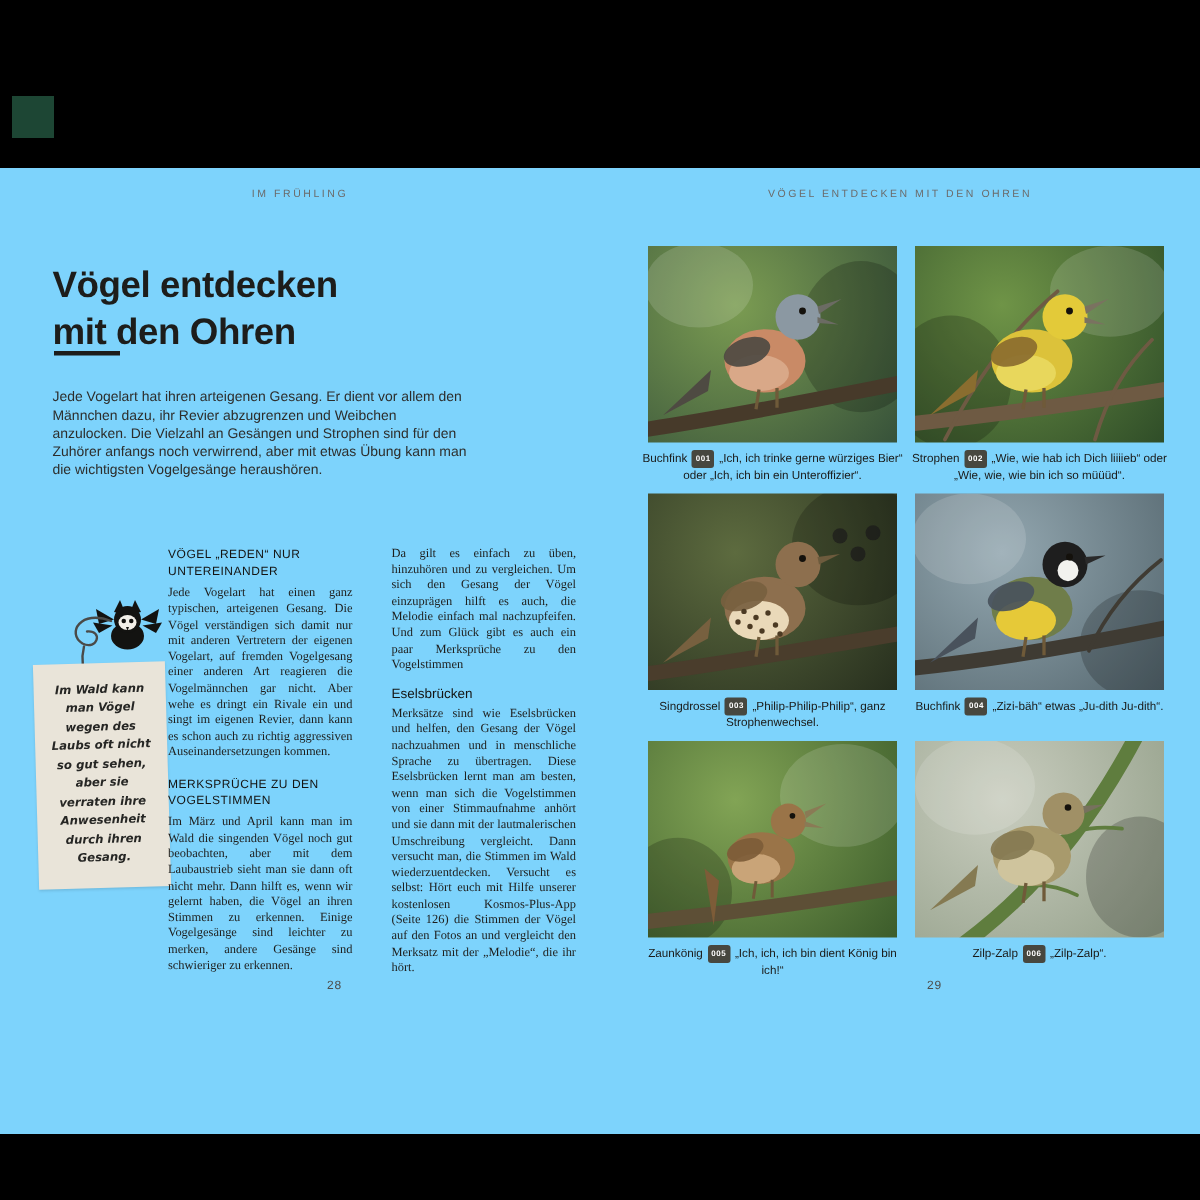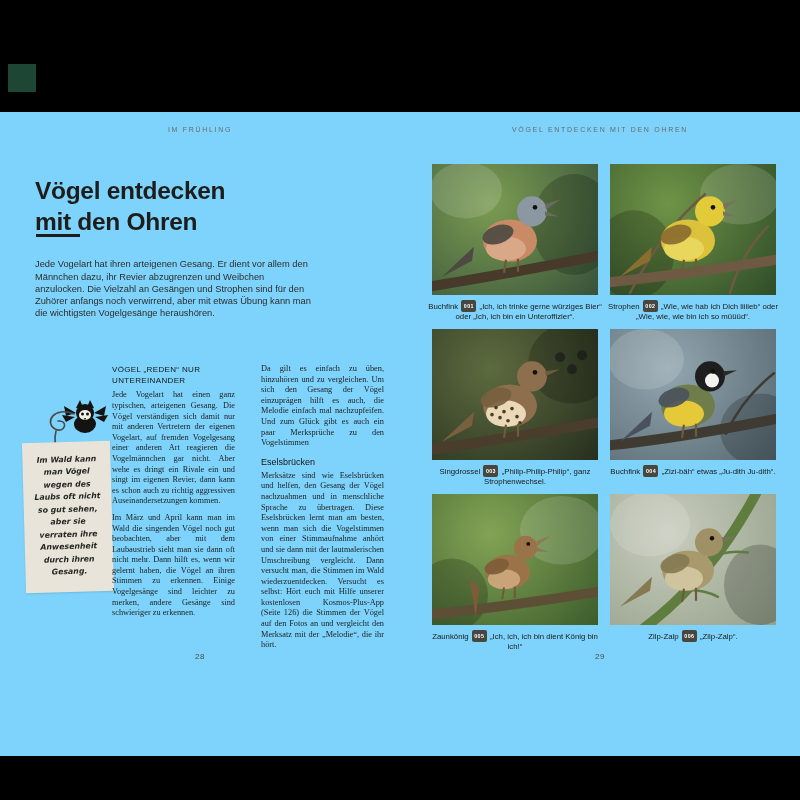--- a/index.html
+++ b/index.html
@@ -57,21 +57,21 @@
     font-family:"Liberation Serif","DejaVu Serif",serif;
     font-size:8.3px;line-height:10.6px;text-align:justify;
     color:#1e1e1c;margin:0 0 6px;hyphens:auto;
   }
   .sub-heading{
     font-size:9px;font-weight:400;color:#141412;margin:8px 0 4px;
   }
 
   .page-number{
     position:absolute;top:540px;width:400px;text-align:center;
-    font-size:8px;color:#4c4c4a;letter-spacing:.5px;
+    font-size:8px;color:#4c4c4a;letter-spacing:.5px;padding-left:23px;
   }
   .page-number.left{left:0;}
   .page-number.right{left:400px;}
 
   .photo-grid{
     position:absolute;left:432px;top:52px;width:344px;
     display:grid;grid-template-columns:166px 166px;column-gap:12px;row-gap:1px;
     grid-auto-rows:164px;
   }
   .photo-card{width:166px;}
@@ -143,20 +143,21 @@
     <path d="M32,6 C12,-2 2,14 13,21 C23,26 27,12 16,13"></path>
     <path d="M14,23 C12,31 13,39 17,46"></path>
     <polygon points="13.5,44 21,43 17.5,52"></polygon>
   </svg>
 
   <div class="margin-note">Im Wald kann man Vögel wegen des Laubs oft nicht so gut sehen, aber sie verraten ihre Anwesenheit durch ihren Gesang.</div>
 
   <div class="col one">
     <h3 class="col-heading">VÖGEL „REDEN“ NUR UNTEREINANDER</h3>
     <p class="body-para">Jede Vogelart hat einen ganz typischen, arteigenen Gesang. Die Vögel verständigen sich damit nur mit anderen Vertretern der eigenen Vogelart, auf fremden Vogelgesang einer anderen Art reagieren die Vogelmännchen gar nicht. Aber wehe es dringt ein Rivale ein und singt im eigenen Revier, dann kann es schon auch zu richtig aggressiven Auseinandersetzungen kommen.</p>
+    <h3 class="col-heading second">MERKSPRÜCHE ZU DEN VOGELSTIMMEN</h3>
     <p class="body-para">Im März und April kann man im Wald die singenden Vögel noch gut beobachten, aber mit dem Laubaustrieb sieht man sie dann oft nicht mehr. Dann hilft es, wenn wir gelernt haben, die Vögel an ihren Stimmen zu erkennen. Einige Vogelgesänge sind leichter zu merken, andere Gesänge sind schwieriger zu erkennen.</p>
   </div>
 
   <div class="col two">
     <p class="body-para">Da gilt es einfach zu üben, hinzuhören und zu vergleichen. Um sich den Gesang der Vögel einzuprägen hilft es auch, die Melodie einfach mal nachzupfeifen. Und zum Glück gibt es auch ein paar Merksprüche zu den Vogelstimmen</p>
     <h3 class="sub-heading">Eselsbrücken</h3>
     <p class="body-para">Merksätze sind wie Eselsbrücken und helfen, den Gesang der Vögel nachzuahmen und in menschliche Sprache zu übertragen. Diese Eselsbrücken lernt man am besten, wenn man sich die Vogelstimmen von einer Stimmaufnahme anhört und sie dann mit der lautmalerischen Umschreibung vergleicht. Dann versucht man, die Stimmen im Wald wiederzuentdecken. Versucht es selbst: Hört euch mit Hilfe unserer kostenlosen Kosmos-Plus-App (Seite 126) die Stimmen der Vögel auf den Fotos an und vergleicht den Merksatz mit der „Melodie“, die ihr hört.</p>
   </div>
 
   <div class="page-number left">28</div>

